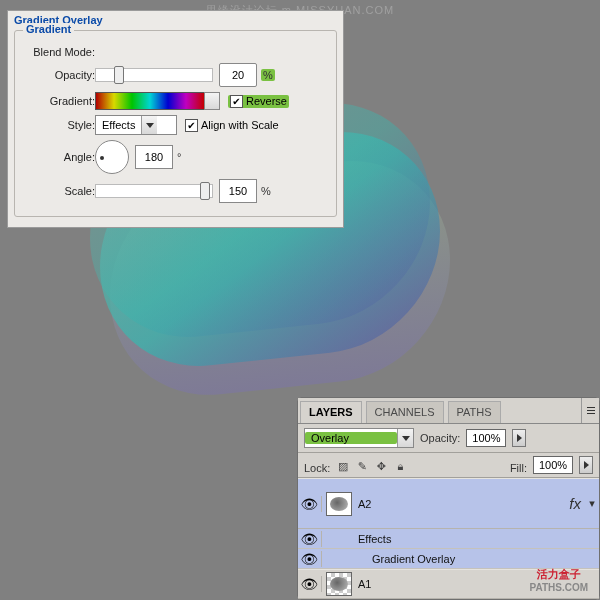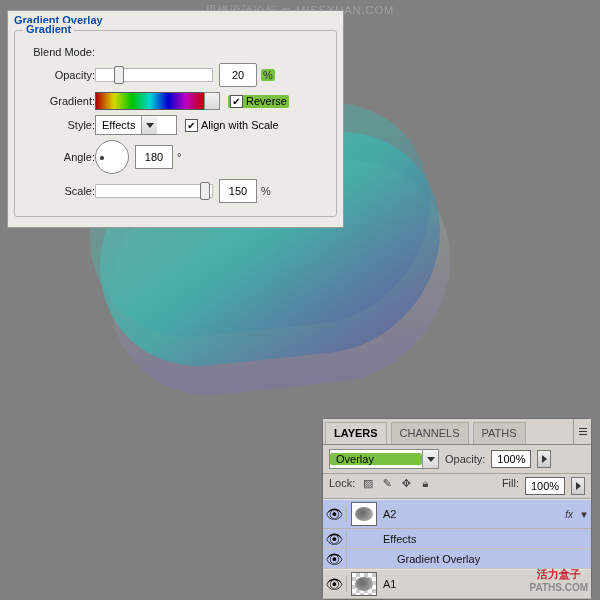--- a/index.html
+++ b/index.html
@@ -24,45 +24,45 @@
   .slider-thumb { position:absolute; top:-3px; width:10px; height:18px; background:#eee; border:1px solid #777; border-radius:2px; }
   .numbox { height:24px; border:1px solid #888; background:#fff; display:inline-flex; align-items:center; padding:0 5px; min-width:38px; justify-content:center;text-align:center; }
   .grad-sw { width:110px; height:18px; border:1px solid #555; background:linear-gradient(to right, #b20000, #d9d900, #00c400, #00d4d4, #0000d0, #c000c0, #c40000); display:inline-block; }
   .cb { display:inline-flex; align-items:center; gap:3px; }
   .cb-box { width:13px; height:13px; border:1px solid #555; background:#fff; display:inline-flex; align-items:center; justify-content:center; font-size:10px; }
   .angle-dial { width:34px; height:34px; border:1px solid #888; border-radius:50%; background:#fff; position:relative; display:inline-block; margin-right:6px; }
   .angle-dial:after { content:""; position:absolute; width:4px; height:4px; background:#333; border-radius:50%; top:15px; left:4px; }
   .unit { color:#333; margin-left:4px; }
 
   
-  .layers-panel { position:absolute; bottom:0; right:8px; width:270px; background:#d6d3ce; border:1px solid #6f6f6f; border-radius:4px; }
+  .layers-panel { position:absolute; bottom:0; right:0; width:303px; background:#d6d3ce; border:1px solid #6f6f6f; border-radius:4px; }
   .layers-tabbar { display:flex; background:#d6d3ce; border-bottom:1px solid #888; }
   .layers-tabbar .tab { padding:4px 8px 5px 8px; color:#4a4a4a; border:1px solid #aaa; border-bottom:none; margin:3px 2px 0 2px; background:#c9c6c0; }
   .layers-tabbar .tab.active { background:#d6d3ce; color:#000; font-weight:bold; }
   .layers-tabbar .menu-btn { margin-left:auto; width:18px; display:flex; align-items:center; justify-content:center; border-left:1px solid #999; }
   .layers-tabbar .menu-btn span { width:8px; height:1px; background:#333; box-shadow:0 3px 0 #333, 0 -3px 0 #333; }
 
   .layers-toprow { padding:4px 6px; display:flex; align-items:center; gap:6px; border-bottom:1px solid #a2a09b; }
   .sm-label { color:#333; }
   .sm-box { height:18px; border:1px solid #666; background:#fff; display:inline-flex; align-items:center; padding:0 4px; min-width:40px; justify-content:center; }
   .expand-btn { width:14px; height:18px; border:1px solid #777; background:linear-gradient(#eee,#ccc); display:inline-flex; align-items:center; justify-content:center; }
   .expand-btn:after { content:""; width:0;height:0;border-top:4px solid transparent;border-bottom:4px solid transparent;border-left:5px solid #333; }
 
-  .layers-lockrow { padding:3px 6px; display:flex; align-items:flex-start; gap:6px; border-bottom:1px solid #a2a09b; }
+  .layers-lockrow { padding:3px 6px; display:flex; align-items:flex-end; gap:6px; border-bottom:1px solid #a2a09b; }
   .layers-lockrow .icons span { display:inline-block; width:14px; height:14px; margin-right:2px; color:#444; text-align:center; }
 
   .layer-list { background:#d6d3ce; }
   .layer-row { display:flex; align-items:center; border-top:1px solid #e6e4df; border-bottom:1px solid #b6b3ad; min-height:26px; }
   .layer-row.sel { background:#b7c3e9; }
   .eye-cell { width:24px; height:100%; border-right:1px solid #b6b3ad; display:flex; align-items:center; justify-content:center; font-size:14px; }
   .thumb { width:26px; height:24px; background:#fff; border:1px solid #666; margin:2px 6px 2px 4px; display:flex; align-items:center; justify-content:center; position:relative; overflow:hidden; }
   .thumb.trans { background: repeating-conic-gradient(#ccc 0 25%, #fff 0 50%) 0 0/8px 8px; }
   .thumb .blob { width:18px; height:14px; background:radial-gradient(circle at 40% 40%, #666, #bbb); border-radius:50%; }
   .layer-name { flex:1; color:#111; }
-  .fx { margin:8px 4px; color:#333; font-style:italic; font-size:10px; }
+  .fx { margin:16px 4px; color:#333; font-style:italic; font-size:15px; }
   .chev { width:14px; text-align:center; color:#333; }
   .sub-row { display:flex; align-items:center; min-height:20px; border-bottom:1px solid #c5c2bc; background:#b7c3e9; }
   .sub-row .eye-cell { border-right:1px solid #b6b3ad; }
   .sub-row .indent { width:36px; }
   .sub-row .txt { color:#111; }
 
   .canvas-art { position:absolute; top:100px; left:70px; width:450px; height:360px; }
 </style>
 </head>
 <body>

